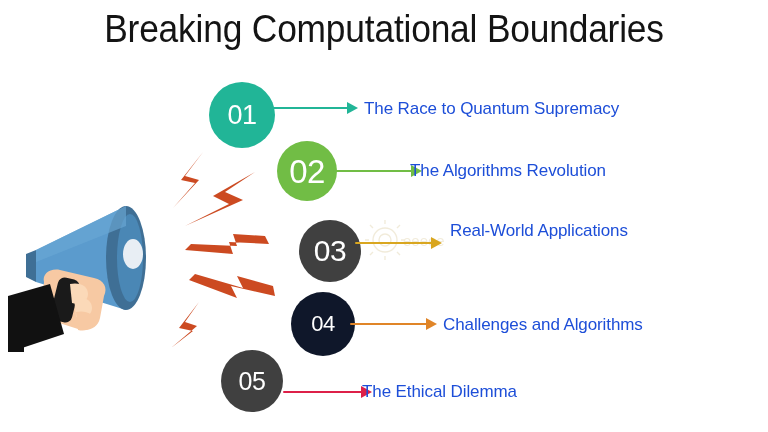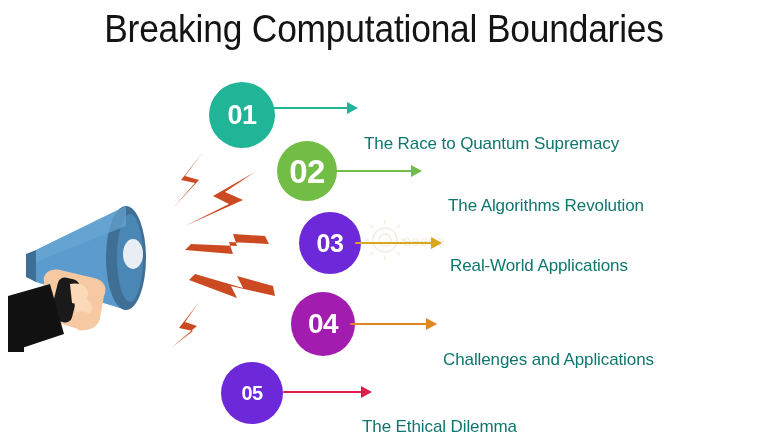--- a/index.html
+++ b/index.html
@@ -58,21 +58,21 @@
   
   .row {
     position: absolute;
     height: 0;
   }
   .bubble {
     position: absolute;
     border-radius: 50%;
     color: #ffffff;
     font-family: "Liberation Sans", sans-serif;
-    font-weight: 700;
+    font-weight: 400;
     display: flex;
     align-items: center;
     justify-content: center;
     letter-spacing: -0.5px;
     line-height: 1;
     box-sizing: border-box;
     text-align: right;
   }
   .arrow-wrap {
     position: absolute;
@@ -91,24 +91,23 @@
     width: 0;
     height: 0;
     border-top: 6px solid transparent;
     border-bottom: 6px solid transparent;
   }
   .row-label {
     position: absolute;
     font-family: "Liberation Sans", sans-serif;
     font-size: 17px;
     font-weight: 400;
-    color: #0f766e;
+    color: #1d4ed8;
     white-space: nowrap;
     letter-spacing: -0.1px;
-    margin-top: 35px;
   }
 
   
   #watermark {
     position: absolute;
     left: 363px;
     top: 218px;
     width: 120px;
     height: 44px;
     opacity: 0.17;
@@ -176,43 +175,43 @@
     </div>
     <div class="row-label" style="left:364px; top:99px;">The Race to Quantum Supremacy</div>
   </div>
 
   <div class="row">
     <div class="bubble" style="left:277px; top:141px; width:60px; height:60px; font-size:33px; background:#71bd45;">02</div>
     <div class="arrow-wrap" style="left:333px; top:164px; width:92px;">
       <div class="arrow-line" style="width:80px; background:#71bd45;"></div>
       <div class="arrow-head" style="left:78px; border-left:11px solid #71bd45;"></div>
     </div>
-    <div class="row-label" style="left:448px; top:161px;">The Algorithms Revolution</div>
-  </div>
-
-  <div class="row">
-    <div class="bubble" style="left:299px; top:212px; width:62px; height:62px; font-size:25px; background:#6d28d9;">03</div>
+    <div class="row-label" style="left:410px; top:161px;">The Algorithms Revolution</div>
+  </div>
+
+  <div class="row">
+    <div class="bubble" style="left:299px; top:220px; width:62px; height:62px; font-size:30px; background:#404040;">03</div>
     <div class="arrow-wrap" style="left:355px; top:236px; width:90px;">
       <div class="arrow-line" style="width:78px; background:#d9a61f;"></div>
       <div class="arrow-head" style="left:76px; border-left:11px solid #d9a61f;"></div>
     </div>
     <div class="row-label" style="left:450px; top:221px;">Real-World Applications</div>
   </div>
 
   <div class="row">
-    <div class="bubble" style="left:291px; top:292px; width:64px; height:64px; font-size:28px; background:#a21caf;">04</div>
+    <div class="bubble" style="left:291px; top:292px; width:64px; height:64px; font-size:22px; background:#0f172a;">04</div>
     <div class="arrow-wrap" style="left:350px; top:317px; width:90px;">
       <div class="arrow-line" style="width:78px; background:#e08528;"></div>
       <div class="arrow-head" style="left:76px; border-left:11px solid #e08528;"></div>
     </div>
-    <div class="row-label" style="left:443px; top:315px;">Challenges and Applications</div>
-  </div>
-
-  <div class="row">
-    <div class="bubble" style="left:221px; top:362px; width:62px; height:62px; font-size:20px; background:#6d28d9;">05</div>
+    <div class="row-label" style="left:443px; top:315px;">Challenges and Algorithms</div>
+  </div>
+
+  <div class="row">
+    <div class="bubble" style="left:221px; top:350px; width:62px; height:62px; font-size:25px; background:#404040;">05</div>
     <div class="arrow-wrap" style="left:283px; top:385px; width:92px;">
       <div class="arrow-line" style="width:80px; background:#dd2048;"></div>
       <div class="arrow-head" style="left:78px; border-left:11px solid #dd2048;"></div>
     </div>
     <div class="row-label" style="left:362px; top:382px;">The Ethical Dilemma</div>
   </div>
 
 </div>
 
 </body></html>

